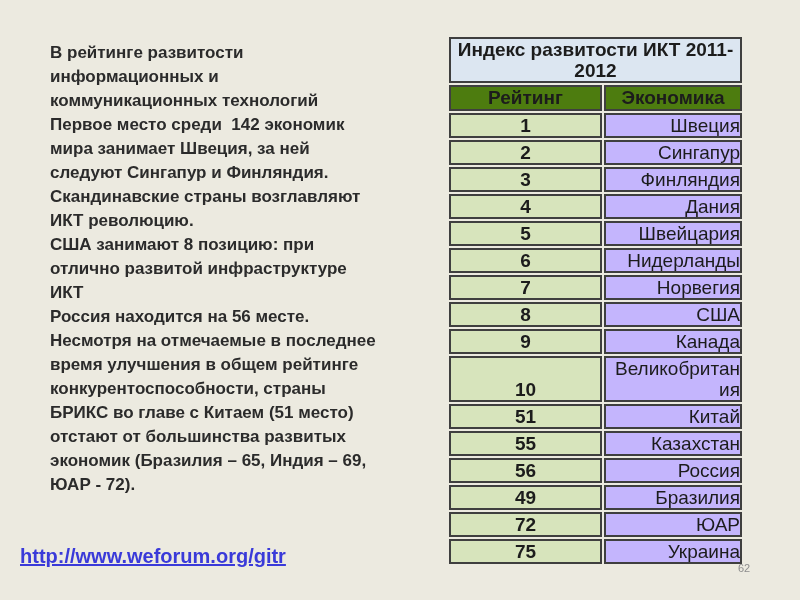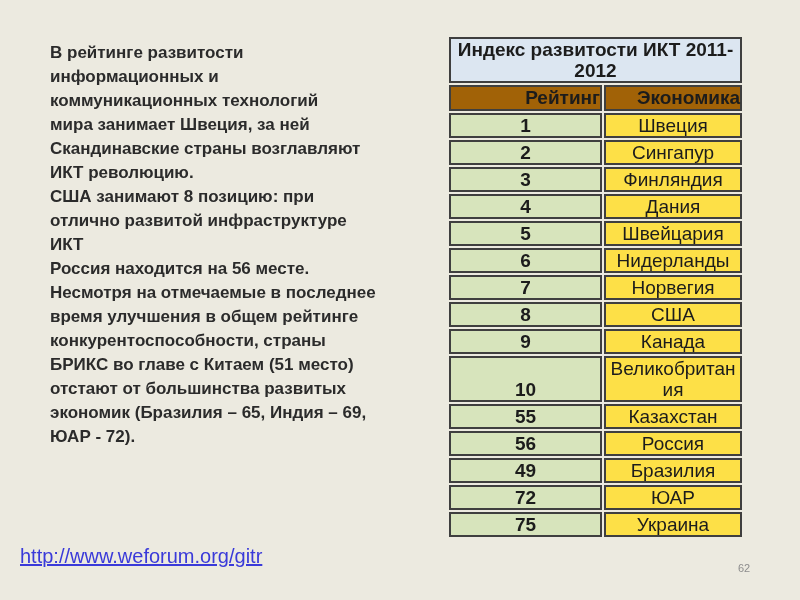--- a/index.html
+++ b/index.html
@@ -11,68 +11,70 @@
   .article{
     position:absolute;left:20px;top:41px;
     font-weight:bold;font-size:17px;line-height:24px;
     color:#2b2b2b;
     margin-left:30px;
   }
   .line{white-space:pre;}
   .red{color:#e32020;}
   .link-line{
     position:absolute;left:20px;top:545px;
-    font-size:20px;font-weight:normal;
+    font-size:20px;font-weight:bold;
   }
   .link-line a{color:#3a3ad9;text-decoration:underline;cursor:pointer;}
   table.ict{
     position:absolute;left:447px;top:35px;
     border-collapse:separate;border-spacing:2px;
     table-layout:fixed;
   }
   .ict th,.ict td{
     border:2px solid #3f3f3f;
     font-size:19px;color:#1c1c1c;
     padding:0;
   }
   .title-cell{
     background:#dce6f1;height:42px;
     text-align:center;vertical-align:middle;
     font-weight:bold;line-height:21px;
     padding:0 12px;
   }
   .head-cell{
-    background:#a16207;height:19px;
-    text-align:right;vertical-align:middle;
+    background:#4d7c0f;height:19px;
+    text-align:center;vertical-align:middle;
     font-weight:bold;
   }
   .rank{
     background:#d7e4bc;height:21px;line-height:21px;
     text-align:center;font-weight:bold;vertical-align:bottom;
   }
   .econ{
-    background:#fde047;height:21px;line-height:21px;
-    text-align:center;padding-left:2px;font-weight:normal;
+    background:#c4b5fd;height:21px;line-height:21px;
+    text-align:right;padding-left:2px;font-weight:normal;
     vertical-align:bottom;word-break:break-all;
   }
   .pagenum{
     position:absolute;left:738px;top:562px;
     font-size:11px;color:#8d8d8d;
   }
 </style>
 </head>
 <body>
 
 <div class="slide">
 
   <div class="article" id="article">
       <div class="line"><span>В рейтинге развитости</span></div>
       <div class="line"><span>информационных и</span></div>
       <div class="line"><span>коммуникационных технологий</span></div>
+      <div class="line"><span>Первое место среди  142 экономик</span></div>
       <div class="line"><span>мира занимает Швеция, за ней</span></div>
+      <div class="line"><span>следуют Сингапур и Финляндия.</span></div>
       <div class="line"><span>Скандинавские страны возглавляют</span></div>
       <div class="line"><span>ИКТ революцию.</span></div>
       <div class="line"><span>США занимают 8 позицию: при</span></div>
       <div class="line"><span>отлично развитой инфраструктуре</span></div>
       <div class="line"><span>ИКТ</span></div>
       <div class="line"><span>Россия находится на 56 месте.</span></div>
       <div class="line"><span>Несмотря на отмечаемые в последнее</span></div>
       <div class="line"><span>время улучшения в общем рейтинге</span></div>
       <div class="line"><span>конкурентоспособности, страны</span></div>
       <div class="line"><span>БРИКС во главе с Китаем (51 место)</span></div>
@@ -134,20 +136,24 @@
         </tr>
         <tr>
           <td class="rank">9</td>
           <td class="econ">Канада</td>
         </tr>
         <tr>
           <td class="rank">10</td>
           <td class="econ">Великобритания</td>
         </tr>
         <tr>
+          <td class="rank">51</td>
+          <td class="econ">Китай</td>
+        </tr>
+        <tr>
           <td class="rank">55</td>
           <td class="econ">Казахстан</td>
         </tr>
         <tr>
           <td class="rank red">56</td>
           <td class="econ red">Россия</td>
         </tr>
         <tr>
           <td class="rank">49</td>
           <td class="econ">Бразилия</td>

